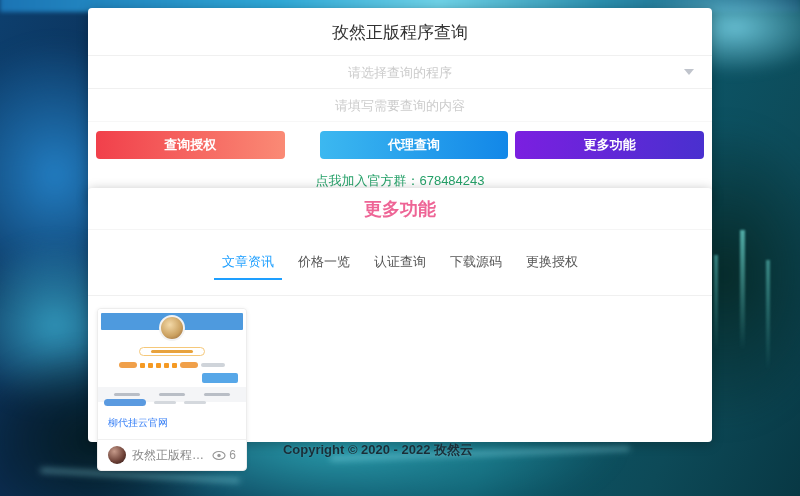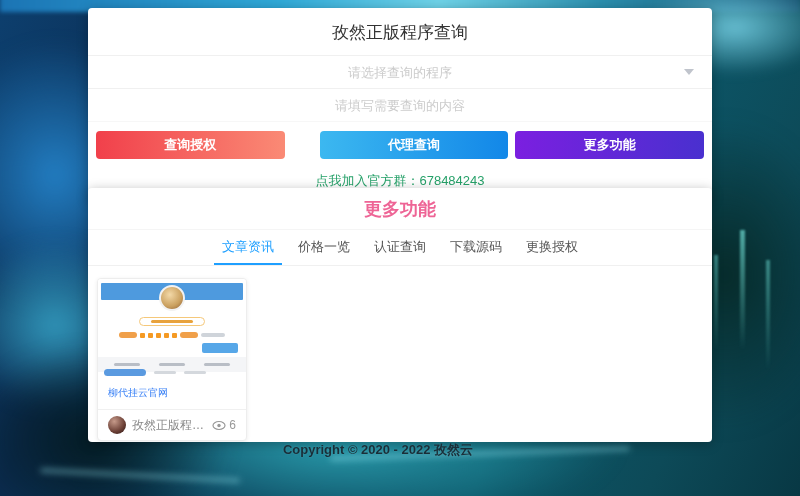--- a/index.html
+++ b/index.html
@@ -57,21 +57,21 @@
     font-weight:700; cursor:pointer; font-family:inherit; }
   .btn-red    { background:linear-gradient(90deg,#f1404b,#fa8a75); }
   .btn-blue   { background:linear-gradient(90deg,#3cb8f0,#1287e8);margin-left:28px; }
   .btn-purple { background:linear-gradient(90deg,#7b1fe0,#4930cf); }
   .group-link { display:block; text-align:center; font-size:13px; color:#26a169;
     padding:7px 0 11px; text-decoration:none; cursor:pointer; }
 
   .m-title { font-size:18px; font-weight:700; color:#ee6596; text-align:center;
     padding:9px 0 8px; border-bottom:1px solid #f5f5f5; }
   .tabs { display:flex; justify-content:center; border-bottom:1px solid #f0f0f0; }
-  .tab { font-size:13px; color:#555; padding:8px 8px 7px; margin:0 4px; cursor:pointer;
+  .tab { font-size:13px; color:#555; padding:8px 8px 7px; margin:15px 4px; cursor:pointer;
     border-bottom:2px solid transparent; }
   .tab.active { color:#1e9fff; border-bottom-color:#1e9fff; }
   .tab-content { padding:12px 9px; }
 
   .article-card { width:150px; background:#fff; border:1px solid #ededed; border-radius:4px;
     box-shadow:0 1px 4px rgba(0,0,0,.08); overflow:hidden; cursor:pointer; }
   .thumb { position:relative; height:97px; background:#fff; }
   .thumb > div { position:absolute; }
   .t-band { left:3px; right:3px; top:4px; height:17px; background:#4e9ade; border-radius:1px; }
   .t-avatar { left:50%; top:6px; transform:translateX(-50%); width:26px; height:26px;

